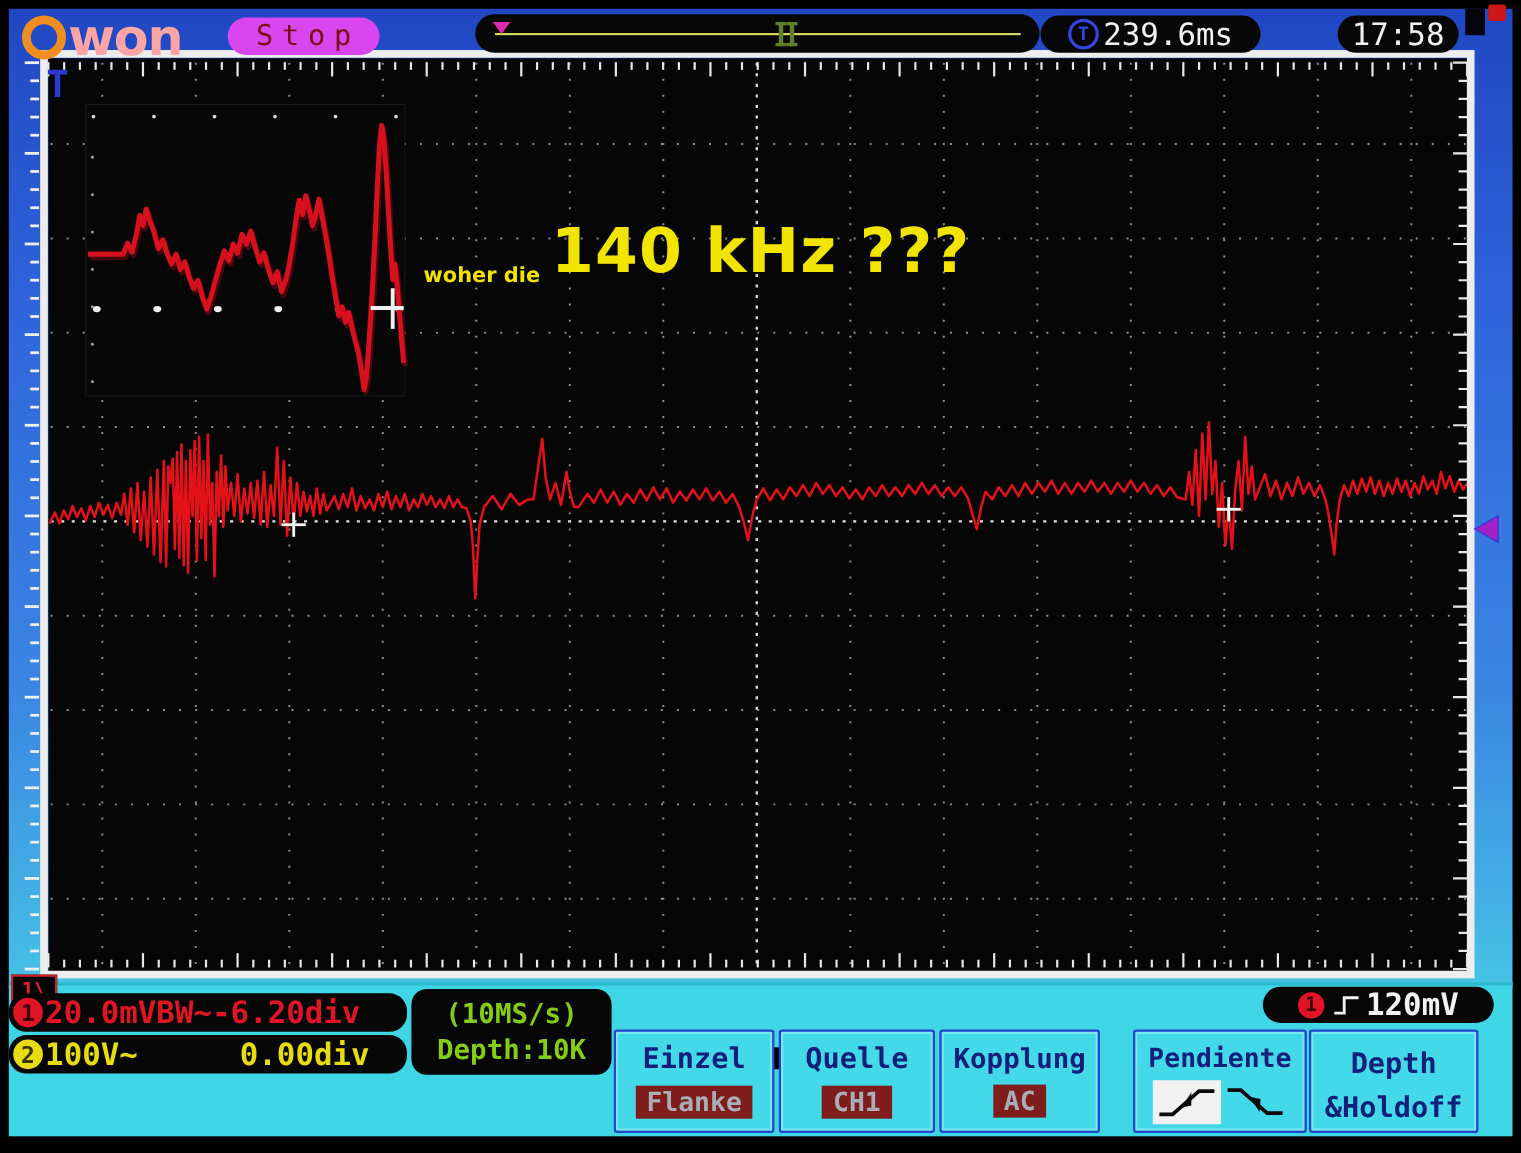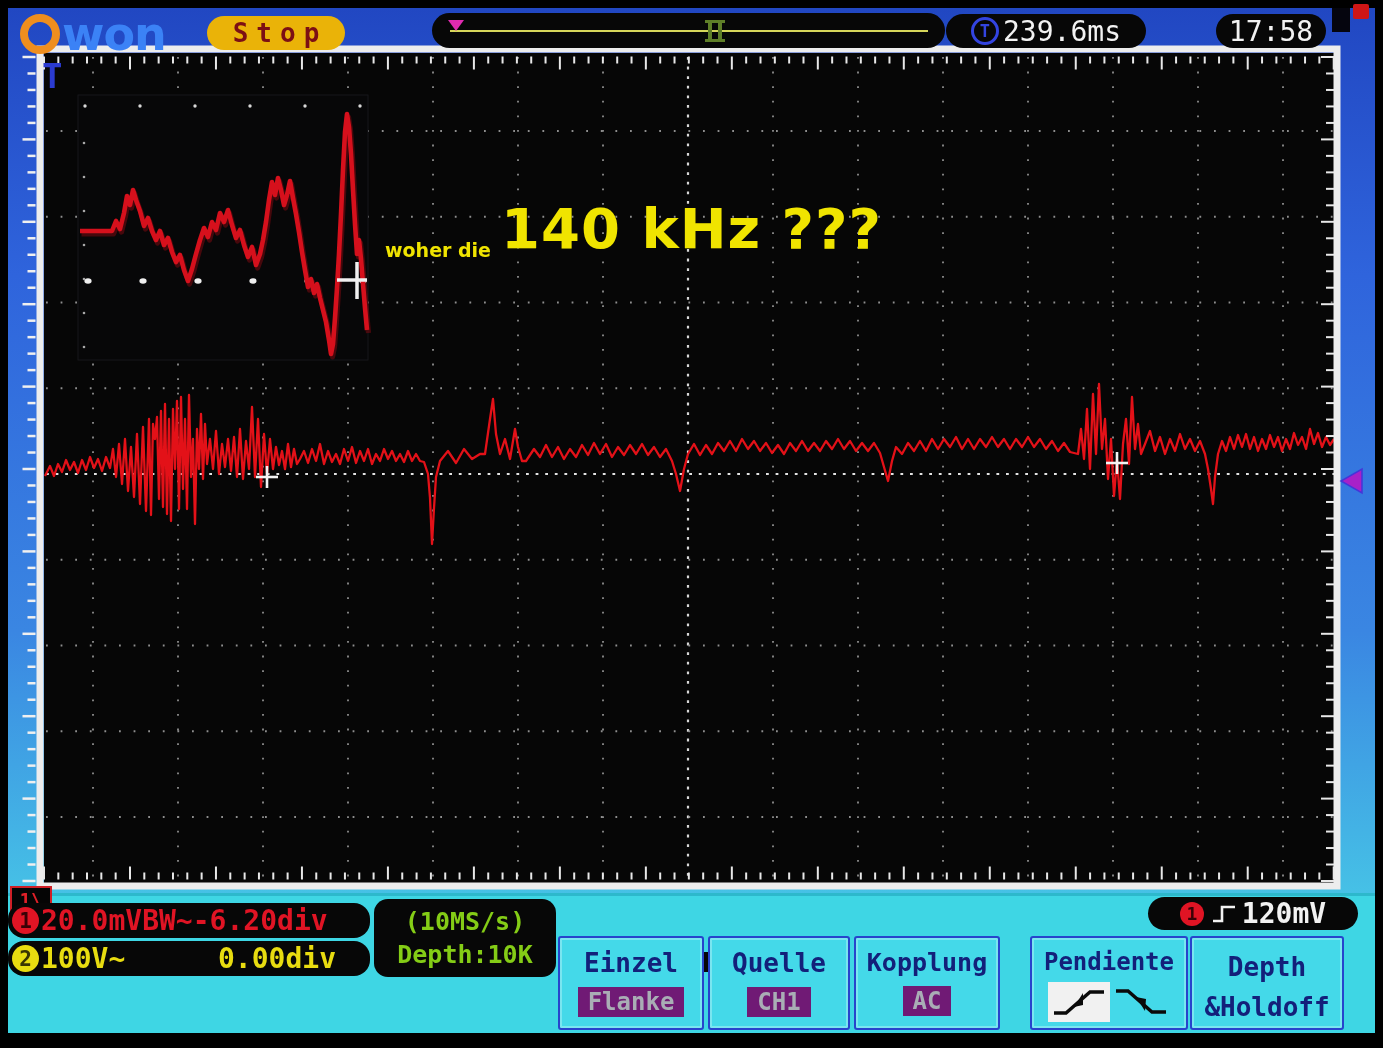--- a/index.html
+++ b/index.html
@@ -10,23 +10,23 @@
   #bg-blue{left:8px;top:8px;width:1367px;height:890px;
     background:linear-gradient(180deg,#2147c2 0%,#2f64dc 30%,#3a86e2 70%,#46c2e6 100%);}
   #bg-cyan{left:8px;top:893px;width:1367px;height:142px;background:#3ed6e4;
     box-shadow:inset 0 3px 0 #2db8cc;}
   #bottom-strip{left:0;top:1033px;width:1383px;height:15px;background:#000;}
   
   .topbar-item{z-index:10;}
   #logo{left:20px;top:14px;display:flex;align-items:center;gap:2px;}
   #logo .ring{width:24px;height:24px;border:8px solid #ef8e1e;border-radius:50%;background:transparent;}
   #logo .won{font-family:"DejaVu Sans","Liberation Sans",sans-serif;font-weight:800;
-    font-size:46px;line-height:38px;color:#3b82f6;letter-spacing:-1px;}
-  #stop-btn{left:207px;top:16px;width:138px;height:34px;background:#eab308;border-radius:18px;
-    display:flex;align-items:center;justify-content:center;color:#7c0f14;font-weight:bold;
+    font-size:46px;line-height:38px;color:#fca5a5;letter-spacing:-1px;}
+  #stop-btn{left:207px;top:16px;width:138px;height:34px;background:#d946ef;border-radius:18px;
+    display:flex;align-items:center;justify-content:center;color:#7c0f14;font-weight:normal;
     font-size:26px;letter-spacing:8px;text-indent:8px;}
   #trig-pos-bar{left:432px;top:13px;width:513px;height:35px;background:#070707;border-radius:18px;}
   #trig-pos-bar .hline{position:absolute;left:18px;top:17px;width:478px;height:2px;background:#d6d65a;}
   #trig-pos-bar .tri{position:absolute;left:16px;top:7px;width:0;height:0;
     border-left:8px solid transparent;border-right:8px solid transparent;border-top:11px solid #e02bb0;}
   #trig-pos-bar .gmark{position:absolute;top:7px;width:4px;height:22px;background:#5f7f28;}
   #trig-pos-bar .gmark:before,#trig-pos-bar .gmark:after{content:"";position:absolute;left:-3px;width:10px;height:3px;background:#5f7f28;}
   #trig-pos-bar .gmark:before{top:0;} #trig-pos-bar .gmark:after{bottom:0;}
   .pill{background:#070707;border-radius:17px;color:#f2f2f2;display:flex;align-items:center;
     justify-content:center;font-size:28px;}
@@ -56,21 +56,21 @@
   #ch2-pill .offset{margin-left:auto;margin-right:34px;}
   #acq-box{left:374px;top:899px;width:182px;height:78px;background:#070707;border-radius:14px;
     color:#84cc16;display:flex;flex-direction:column;align-items:center;justify-content:center;
     gap:4px;font-size:25px;font-weight:bold;}
   #timebase-pill{left:560px;top:952px;width:164px;height:20px;font-weight:normal;}
   #trig-level-pill{left:1148px;top:897px;width:210px;height:33px;gap:5px;font-weight:bold;}
   #trig-level-pill .chnum{width:24px;height:24px;font-size:18px;}
   .menu-btn{top:936px;height:94px;background:#44d9e9;border:2px solid #2744cc;border-radius:3px;
     box-shadow:inset 0 0 0 2px #79e6f0;color:#13207a;font-weight:bold;font-size:26px;
     display:flex;flex-direction:column;align-items:center;box-sizing:border-box;padding-top:10px;gap:9px;}
-  .menu-btn .val{background:#701a75;color:#a9adb5;font-size:24px;padding:0 10px;line-height:30px;}
+  .menu-btn .val{background:#7f1d1d;color:#a9adb5;font-size:24px;padding:0 10px;line-height:30px;}
   #btn-einzel{left:558px;width:146px;}
   #btn-quelle{left:708px;width:142px;}
   #btn-kopplung{left:854px;width:146px;font-size:25px;}
   #btn-pendiente{left:1030px;width:158px;font-size:24px;gap:6px;}
   #btn-pendiente .icons{display:flex;align-items:center;gap:4px;}
   #btn-pendiente .slopebox{background:#f1f1f1;width:62px;height:40px;display:flex;align-items:center;justify-content:center;}
   #btn-auto{left:1190px;width:154px;gap:10px;padding-top:14px;}
   #scope-svg{position:absolute;left:0;top:0;z-index:5;}
 </style>
 </head>

